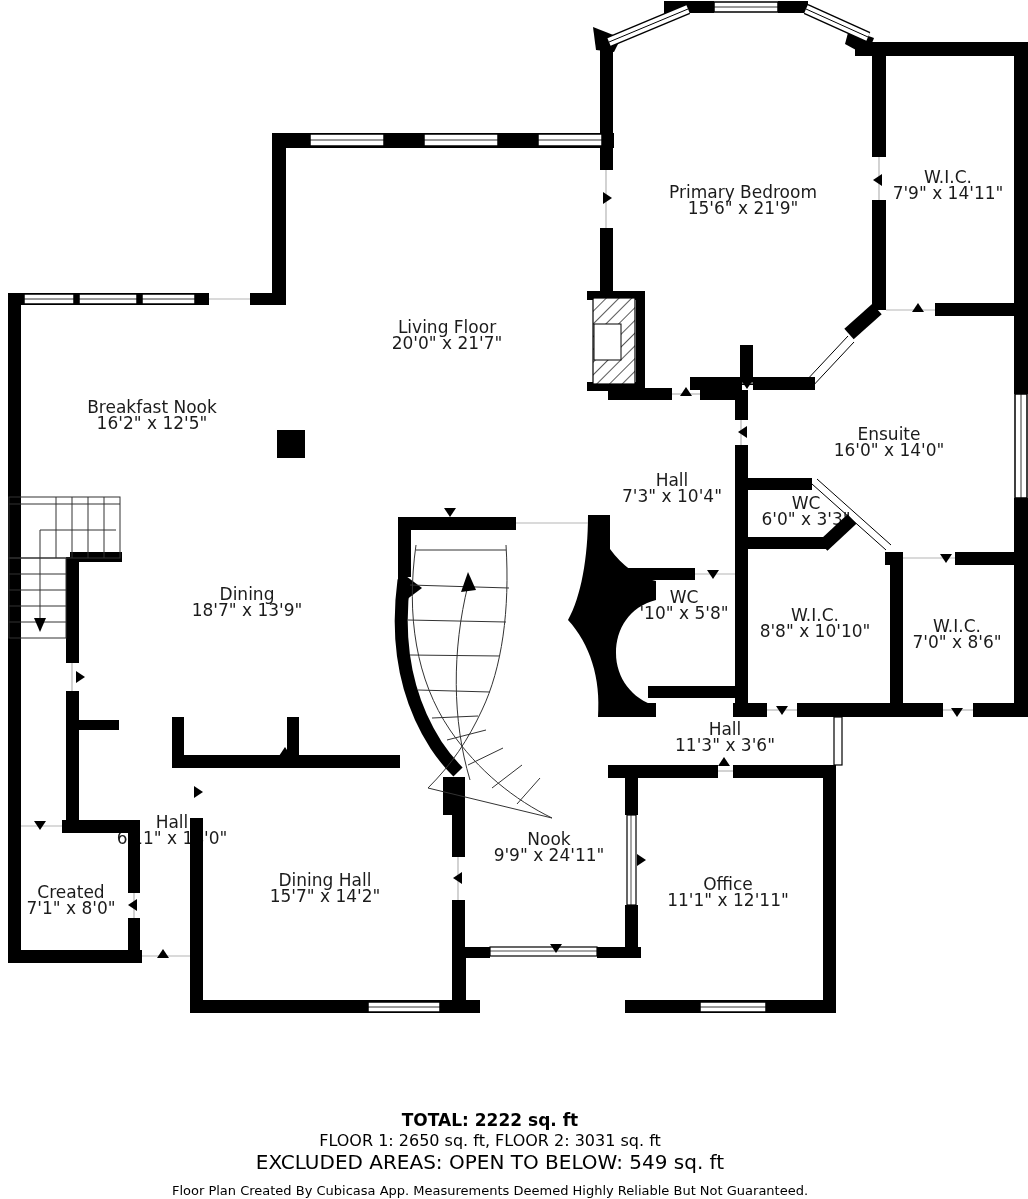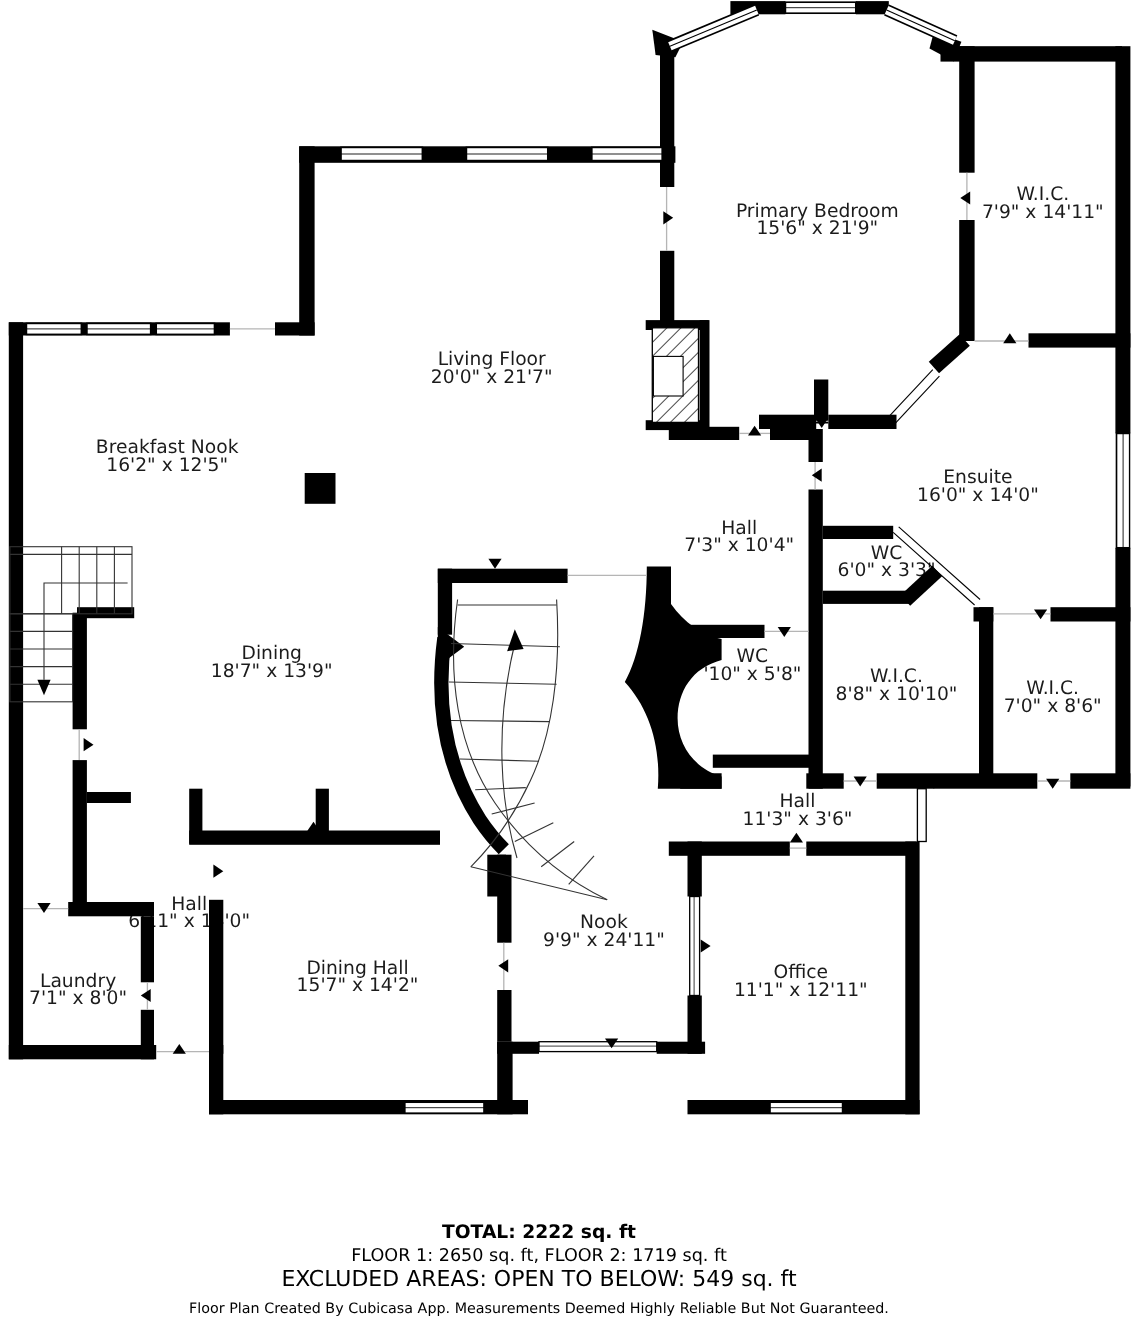--- a/index.html
+++ b/index.html
@@ -67,21 +67,21 @@
     </div>
     <div class="room" style="left:725px;top:721px">
       <div>Hall</div>
       <div>11'3" x 3'6"</div>
     </div>
     <div class="room" style="left:172px;top:814px">
       <div>Hall</div>
       <div>6'11" x 14'0"</div>
     </div>
     <div class="room" style="left:71px;top:884px">
-      <div>Laundry</div>
+      <div>Created</div>
       <div>7'1" x 8'0"</div>
     </div>
     <div class="room" style="left:325px;top:872px">
       <div>Dining Hall</div>
       <div>15'7" x 14'2"</div>
     </div>
     <div class="room" style="left:549px;top:831px">
       <div>Nook</div>
       <div>9'9" x 24'11"</div>
     </div>
@@ -312,18 +312,18 @@
       <polygon points="940,554 952,554 946,563"></polygon>
       <polygon points="882,174 882,186 873,180"></polygon>
       <polygon points="603,192 603,204 612,198"></polygon>
       <polygon points="707,570 719,570 713,579"></polygon>
       <polygon points="279,756 291,756 285,747"></polygon>
     </g>
   </svg>
 
   <div class="footer">
     <div class="total">TOTAL: 2222 sq. ft</div>
-    <div class="floors">FLOOR 1: 2650 sq. ft, FLOOR 2: 1719 sq. ft</div>
+    <div class="floors">FLOOR 1: 2650 sq. ft, FLOOR 2: 3031 sq. ft</div>
     <div class="excluded">EXCLUDED AREAS: OPEN TO BELOW: 549 sq. ft</div>
     <div class="disclaimer">Floor Plan Created By Cubicasa App. Measurements Deemed Highly Reliable But Not Guaranteed.</div>
   </div>
 
 </div>
 
 </body></html>

